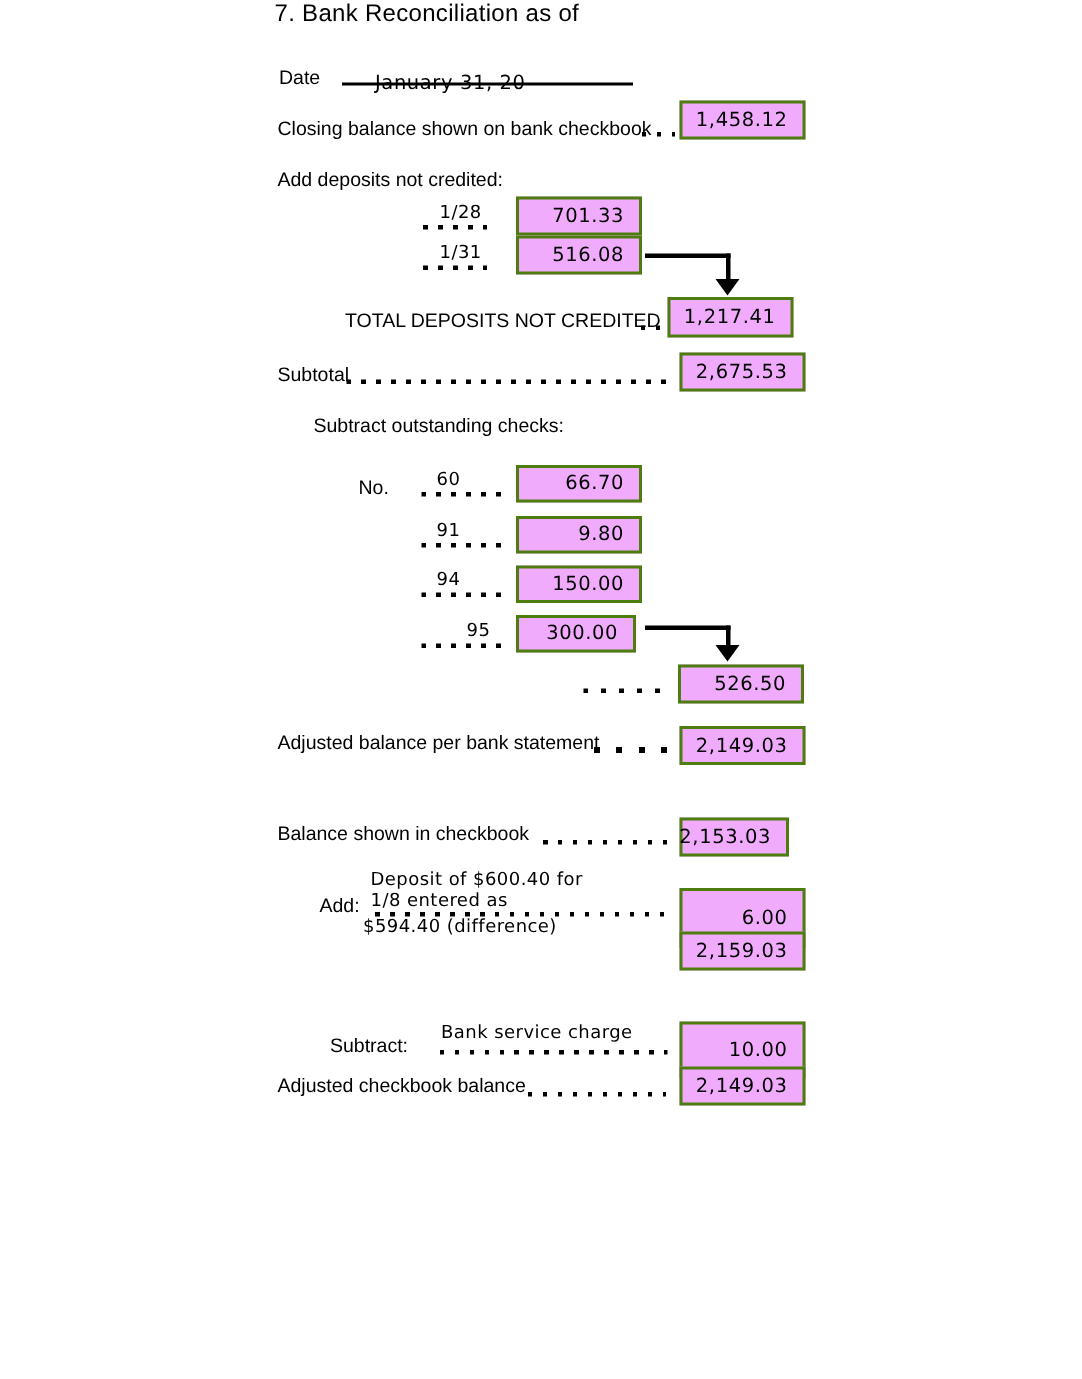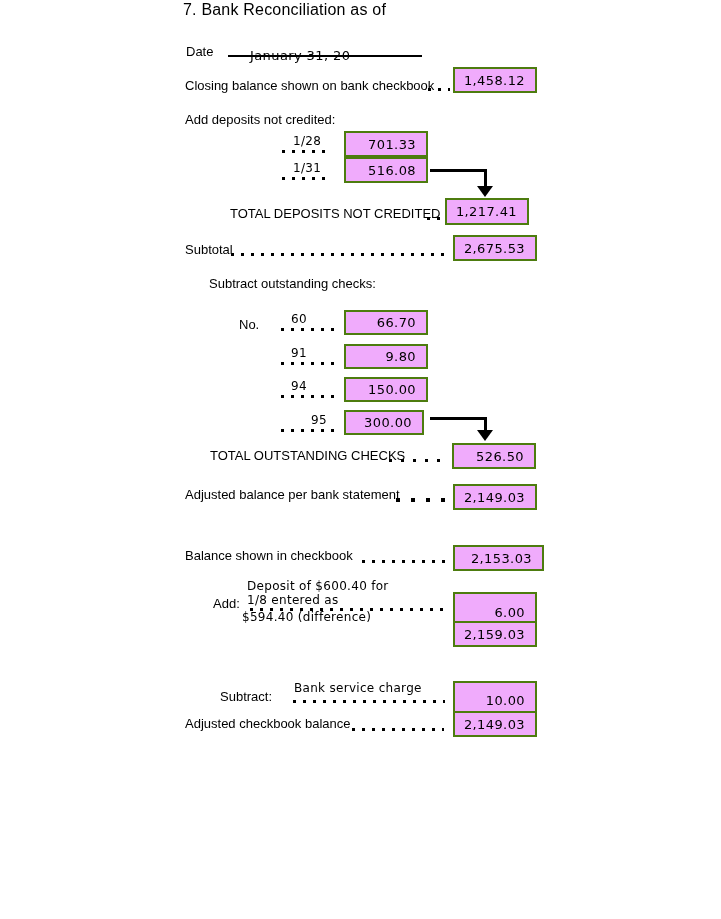--- a/index.html
+++ b/index.html
@@ -112,35 +112,34 @@
   <div class="abs hw-sm" style="left:291px; top:413px;margin-left:20px;">95</div>
   <div class="dots" style="left:281px; top:429px; width:56px;"></div>
   <div class="box" style="left:344px; top:410px; width:80px; height:25px;padding-left:17px;">
     <span>300.00</span>
   </div>
 
   <div class="hline" style="left:430px; top:417px; width:57px;"></div>
   <div class="vline" style="left:484px; top:417px; height:14px;"></div>
   <div class="arrowhead" style="left:477px; top:430px;"></div>
 
-  <div class="abs lbl-caps" style="left:210px; top:448px;">TOTAL OUTSTANDING CHECKS</div>
   <div class="dots-mid" style="left:389px; top:459px; width:56px;"></div>
   <div class="box" style="left:452px; top:443px; width:84px; height:26px;">
     <span>526.50</span>
   </div>
 
   <div class="abs lbl" style="left:185px; top:487px;">Adjusted balance per bank statement</div>
   <div class="dots-wide" style="left:396px; top:498px; width:52px;"></div>
   <div class="box" style="left:453px; top:484px; width:84px; height:26px;">
     <span>2,149.03</span>
   </div>
 
   <div class="abs lbl" style="left:185px; top:548px;">Balance shown in checkbook</div>
   <div class="dots" style="left:362px; top:560px; width:84px;"></div>
-  <div class="box" style="left:453px; top:545px; width:91px; height:26px;">
+  <div class="box" style="left:453px; top:545px; width:73px; height:26px;">
     <span>2,153.03</span>
   </div>
 
   <div class="abs lbl" style="left:213px; top:596px;">Add:</div>
   <div class="abs hw-sm" style="left:247px; top:579px;text-align:center;">Deposit of $600.40 for</div>
   <div class="abs hw-sm" style="left:247px; top:593px;">1/8 entered as</div>
   <div class="abs hw-sm" style="left:242px; top:610px;">$594.40 (difference)</div>
   <div class="dots" style="left:250px; top:608px; width:196px;"></div>
   <div class="box" style="left:453px; top:592px; width:84px; height:40px;">
     <span>6.00</span>

